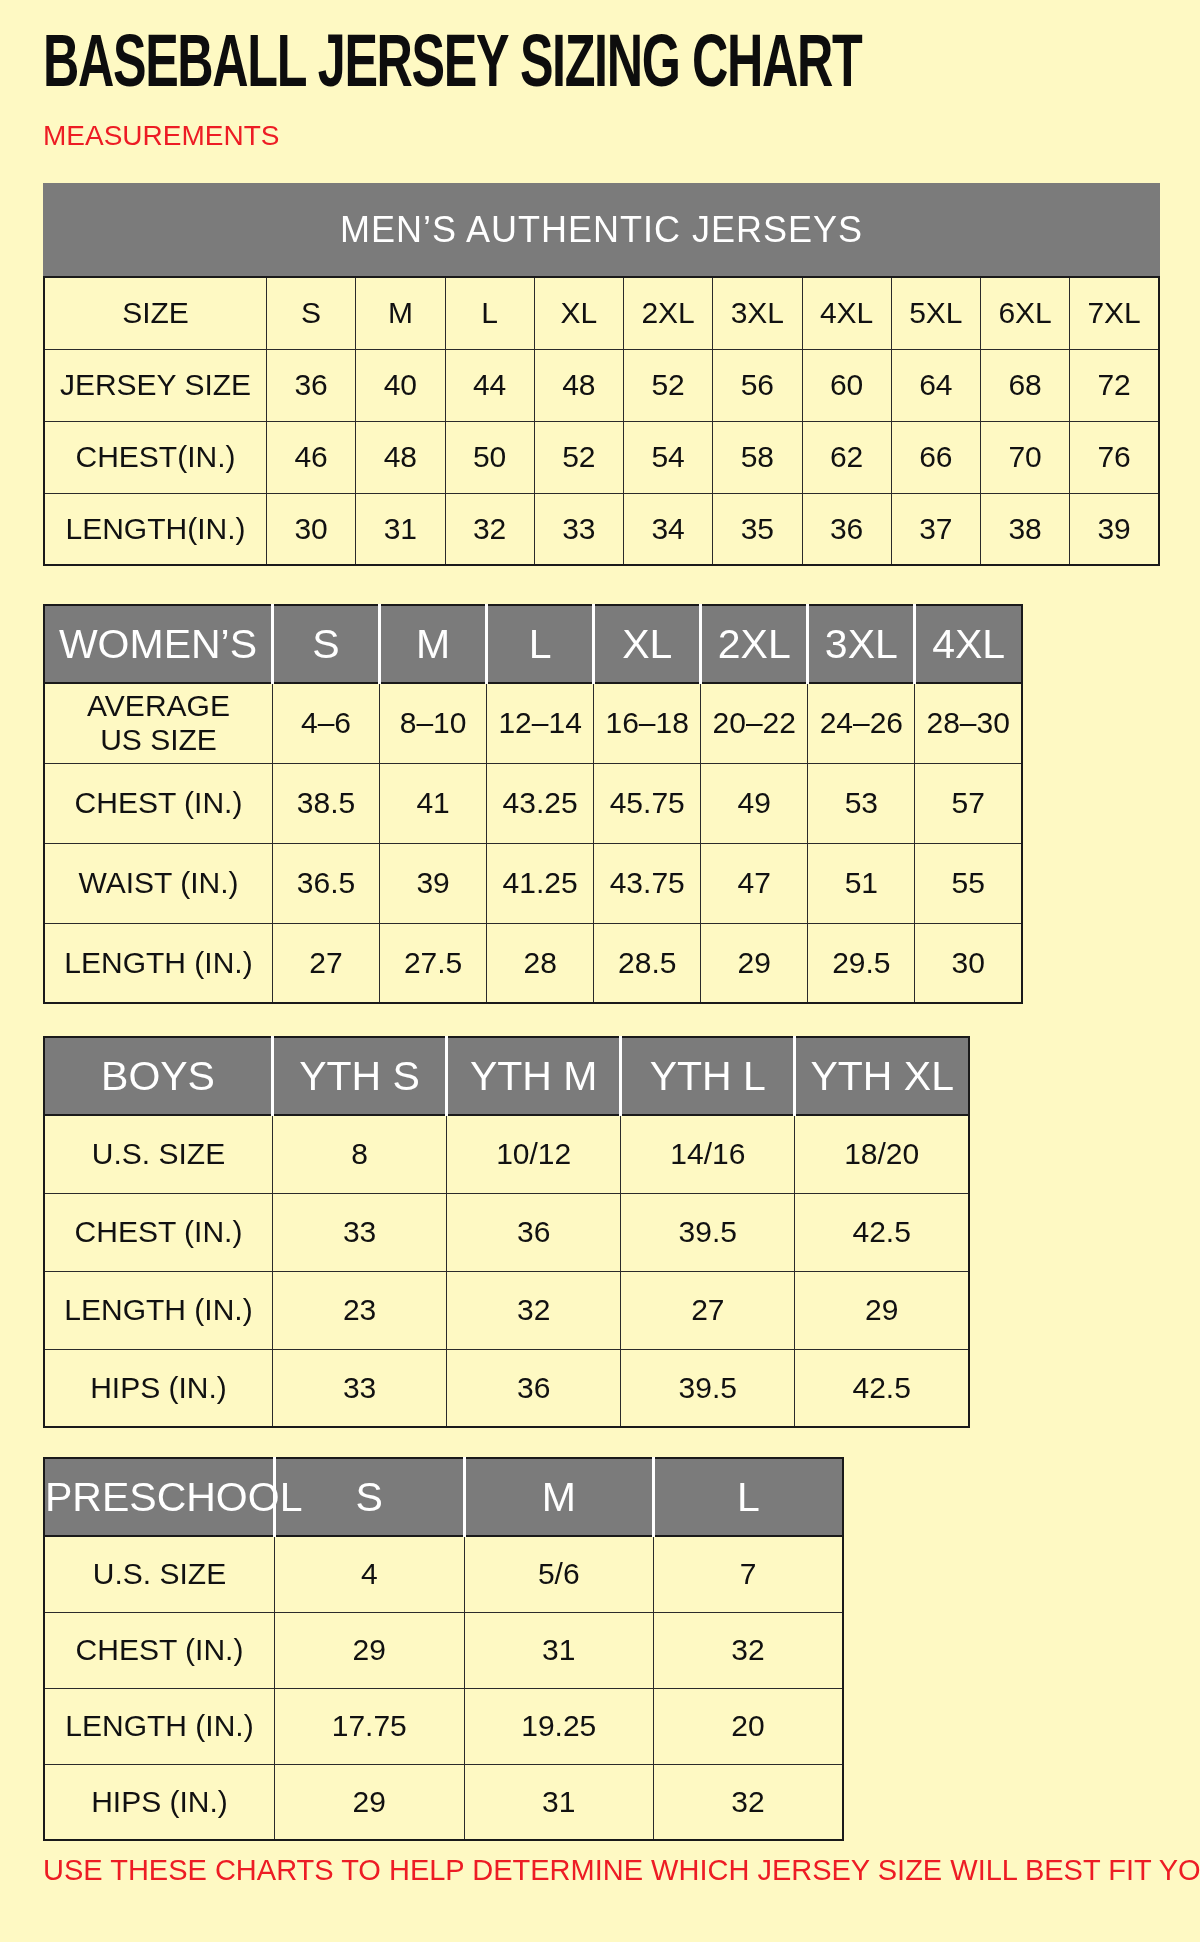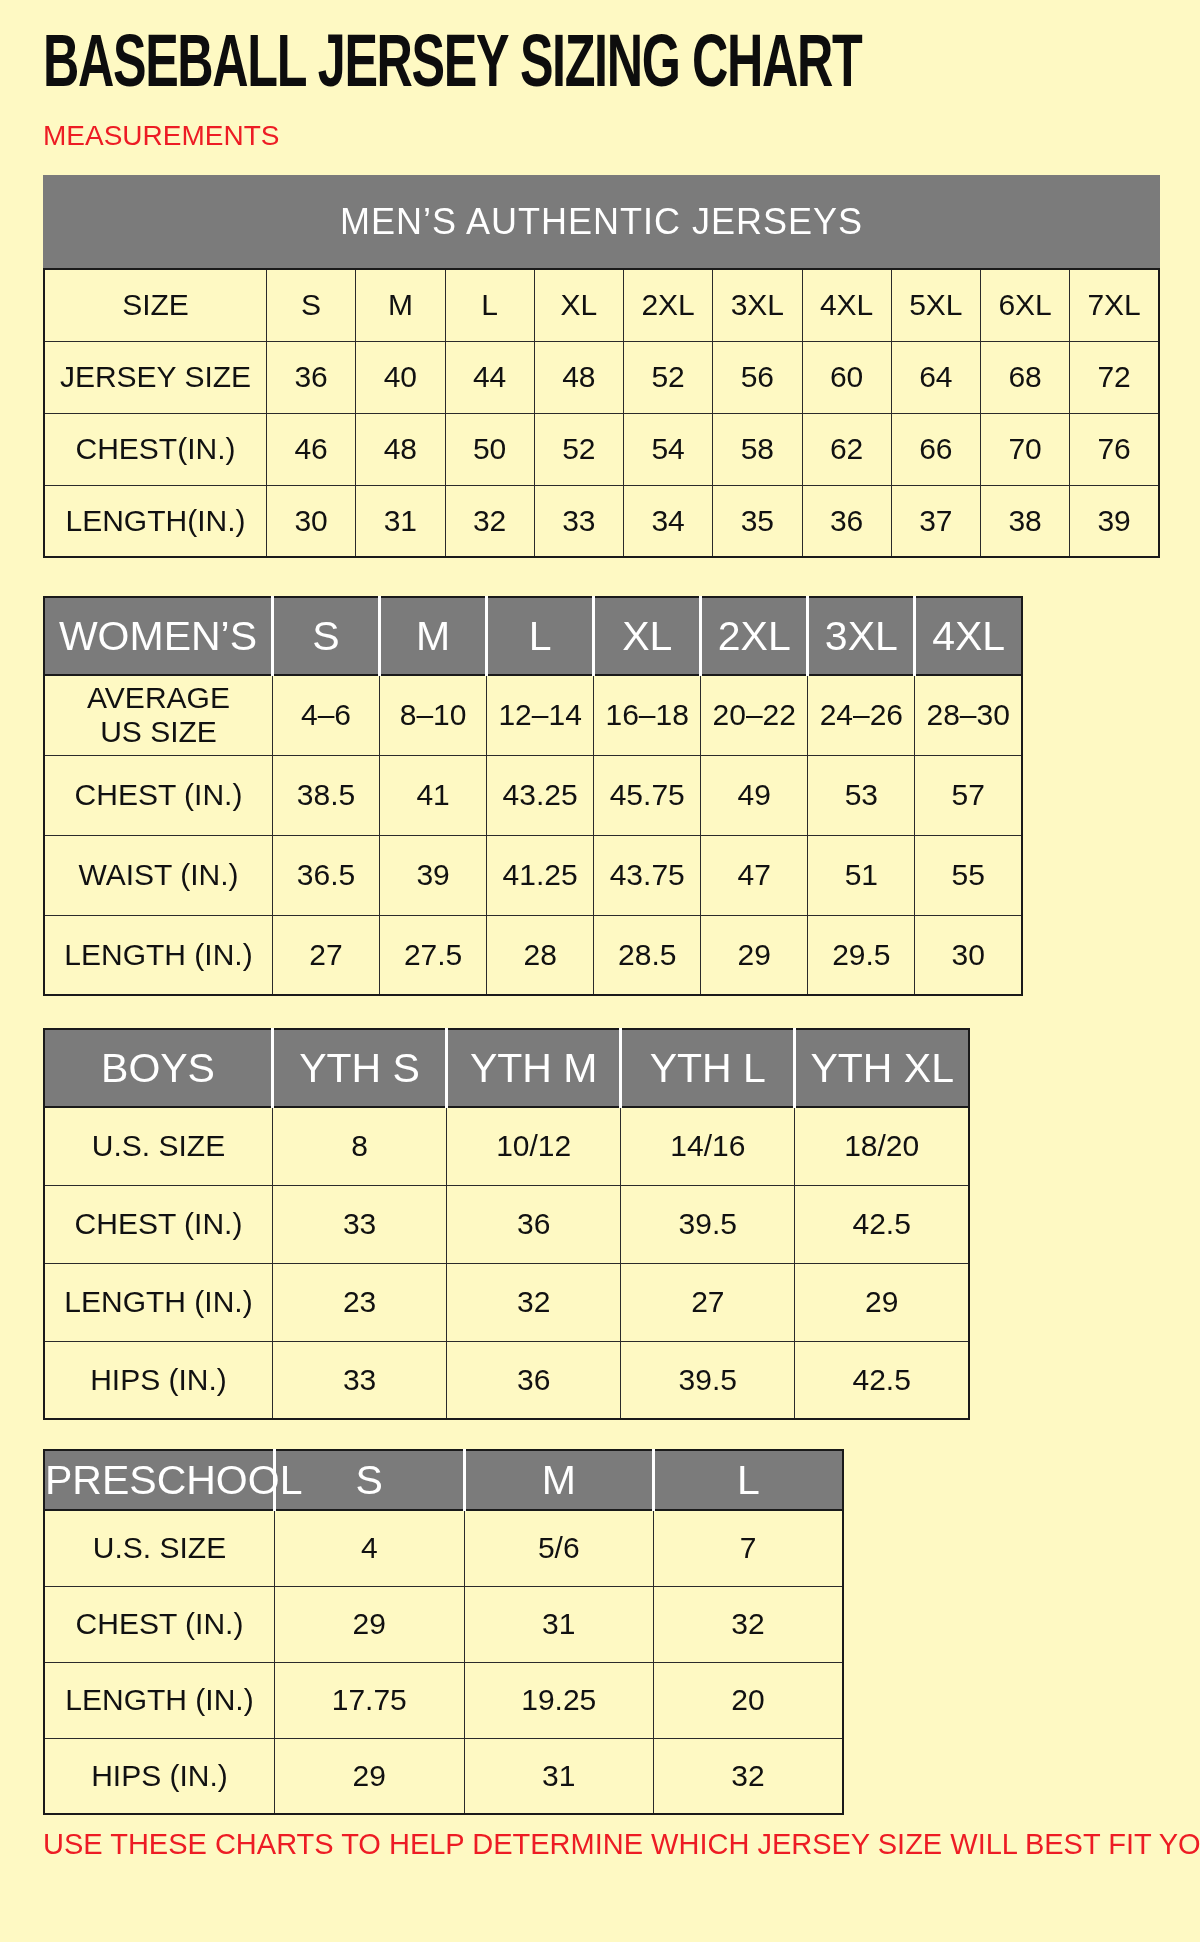--- a/index.html
+++ b/index.html
@@ -72,41 +72,41 @@
   .mens-band {
     width: 1117px;
     height: 93px;
     background: var(--gray, #7b7b7b);
     color: var(--header-text, #ffffff);
     display: flex;
     align-items: center;
     justify-content: center;
     font-size: 36px;
     letter-spacing: 1px;
-    margin-top: 20px;
+    margin-top: 28px;
   }
   .tbl-mens { width: 1117px; border-radius: 13px; }
   .tbl-mens tr { height: 72px; }
   .tbl-mens td.row-label { width: 221px; }
 
   
   .tbl-womens { width: 980px; margin-top: 38px; }
   .tbl-womens thead tr { height: 78px; }
   .tbl-womens tbody tr { height: 80px; }
   .tbl-womens td.row-label, .tbl-womens th:first-child { width: 226px; }
 
   
   .tbl-boys { width: 927px; margin-top: 32px; }
   .tbl-boys thead tr { height: 78px; }
   .tbl-boys tbody tr { height: 78px; }
   .tbl-boys td.row-label, .tbl-boys th:first-child { width: 226px; }
 
   
   .tbl-preschool { width: 801px; margin-top: 29px; }
-  .tbl-preschool thead tr { height: 60px; }
+  .tbl-preschool thead tr { height: 78px; }
   .tbl-preschool tbody tr { height: 76px; }
   .tbl-preschool td.row-label, .tbl-preschool th:first-child { width: 228px; }
 
   
   .footer {
     margin-top: 13px;
     font-size: 29px;
     color: var(--red, #ed1c24);
     white-space: nowrap;
   }

